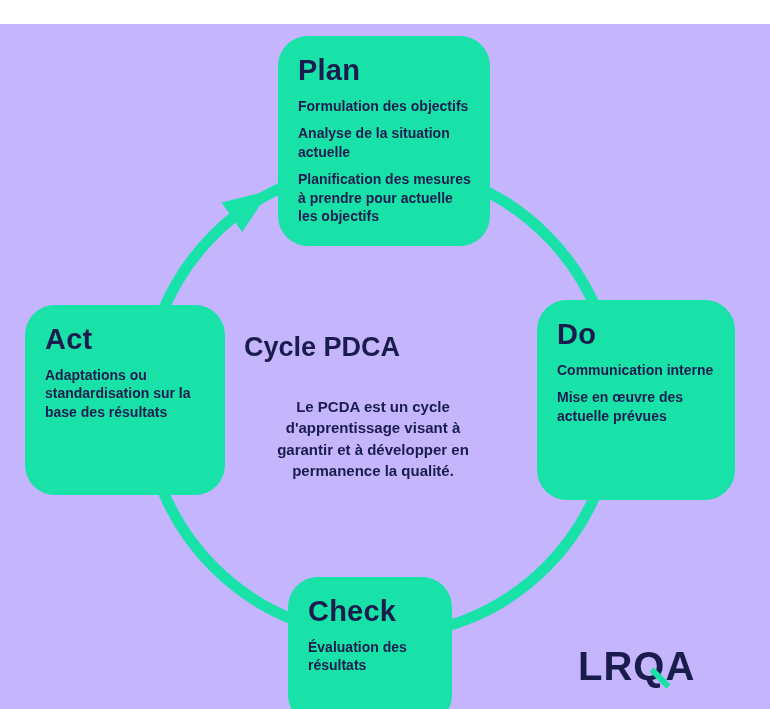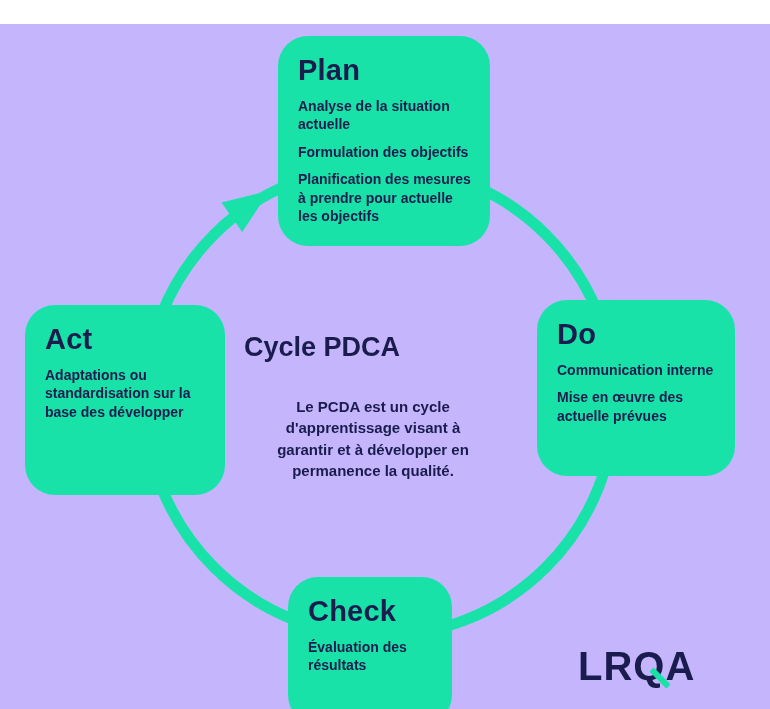--- a/index.html
+++ b/index.html
@@ -27,21 +27,21 @@
     font-weight:bold;
     letter-spacing:0.2px;
   }
   .box p{
     margin:0 0 9px 0;
     font-size:14px;
     font-weight:bold;
     line-height:1.32;
   }
   #box-plan {left:278px;top:12px; width:212px;height:210px;}
-  #box-do   {left:537px;top:276px;width:198px;height:176px;}
+  #box-do   {left:537px;top:276px;width:198px;height:200px;}
   #box-check{left:288px;top:553px;width:164px;height:148px;}
   #box-act  {left:25px; top:281px;width:200px;height:190px;}
 
   #center-title{
     position:absolute;left:244px;top:308px;width:258px;
     text-align:left;
     font-size:27px;font-weight:bold;
     color:var(--navy,#1B1C4E);
   }
   #center-desc{
@@ -73,39 +73,39 @@
 
 <div id="stage">
 
   <svg id="ring-svg" width="770" height="709" viewBox="0 0 770 709" aria-hidden="true">
     <circle cx="380" cy="377" r="235" fill="none" stroke="#19E2A9" stroke-width="11"></circle>
     <polygon points="30,0 -16,-18 -16,18" fill="#19E2A9" transform="translate(245,184) rotate(-35)"></polygon>
   </svg>
 
   <div class="box" id="box-plan">
     <h2>Plan</h2>
+    <p>Formulation des objectifs</p>
     <p>Analyse de la situation actuelle</p>
-    <p>Formulation des objectifs</p>
     <p>Planification des mesures à prendre pour actuelle les objectifs</p>
   </div>
 
   <div class="box" id="box-do">
     <h2>Do</h2>
     <p>Communication interne</p>
     <p>Mise en œuvre des actuelle prévues</p>
   </div>
 
   <div class="box" id="box-check">
     <h2>Check</h2>
     <p>Évaluation des résultats</p>
   </div>
 
   <div class="box" id="box-act">
     <h2>Act</h2>
-    <p>Adaptations ou standardisation sur la base des développer</p>
+    <p>Adaptations ou standardisation sur la base des résultats</p>
   </div>
 
   <div id="center-title">Cycle PDCA</div>
   <div id="center-desc">Le PCDA est un cycle d'apprentissage visant à garantir et à développer en permanence la qualité.</div>
 
   <div id="logo">
     <span class="letter">L</span>
     <span class="letter">R</span>
     <span class="letter letter-q">Q</span>
     <span class="letter">A</span>

